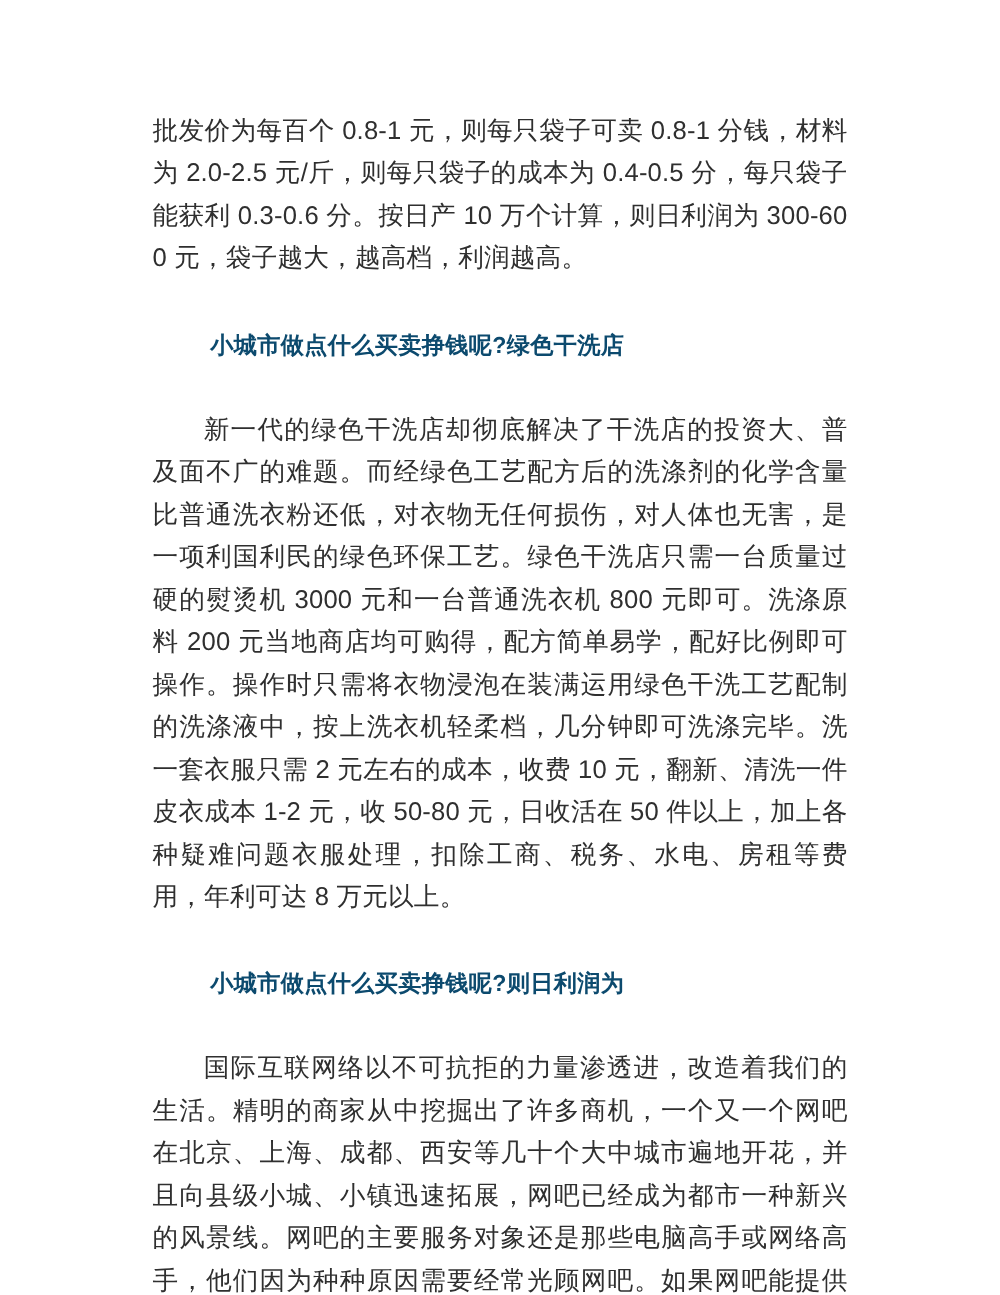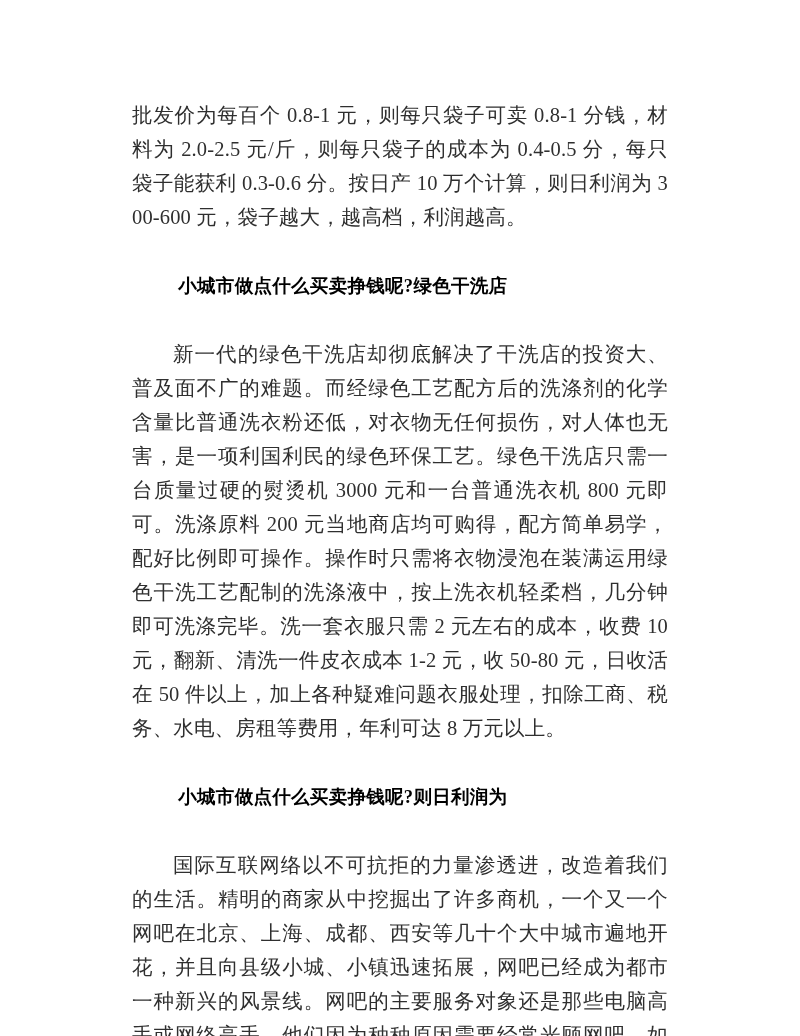--- a/index.html
+++ b/index.html
@@ -25,26 +25,26 @@
 
   .text-column {
     position: absolute;
     left: 118px;
     top: 84px;
     width: 564px;
   }
 
   .para,
   .heading {
-    margin: 14px;
+    margin: 4px;
     color: #2b2b2b;
     text-align: justify;
     text-justify: inter-character;
     word-break: break-all;
-    font-family: Liberation Serif, serif;
+    font-family: Liberation Sans, sans-serif;
   }
 
   .para {
     font-size: 20.5px;
     line-height: 34px;
     letter-spacing: 0.15px;
     font-weight: 400;
     text-indent: 2em;
     color: #2f2f2f;
   }
@@ -54,21 +54,21 @@
     text-indent: 0;
   }
 
   .heading {
     font-size: 18.5px;
     line-height: 34px;
     font-weight: 700;
     letter-spacing: 0.3px;
     text-indent: 2.5em;
     text-align: left;
-    color: #000000;
+    color: #0c4a6e;
     word-break: keep-all;
   }
 
   .gap-before-heading {
     margin-top: 35px;
   }
 
   .gap-after-heading {
     margin-top: 34px;
   }

